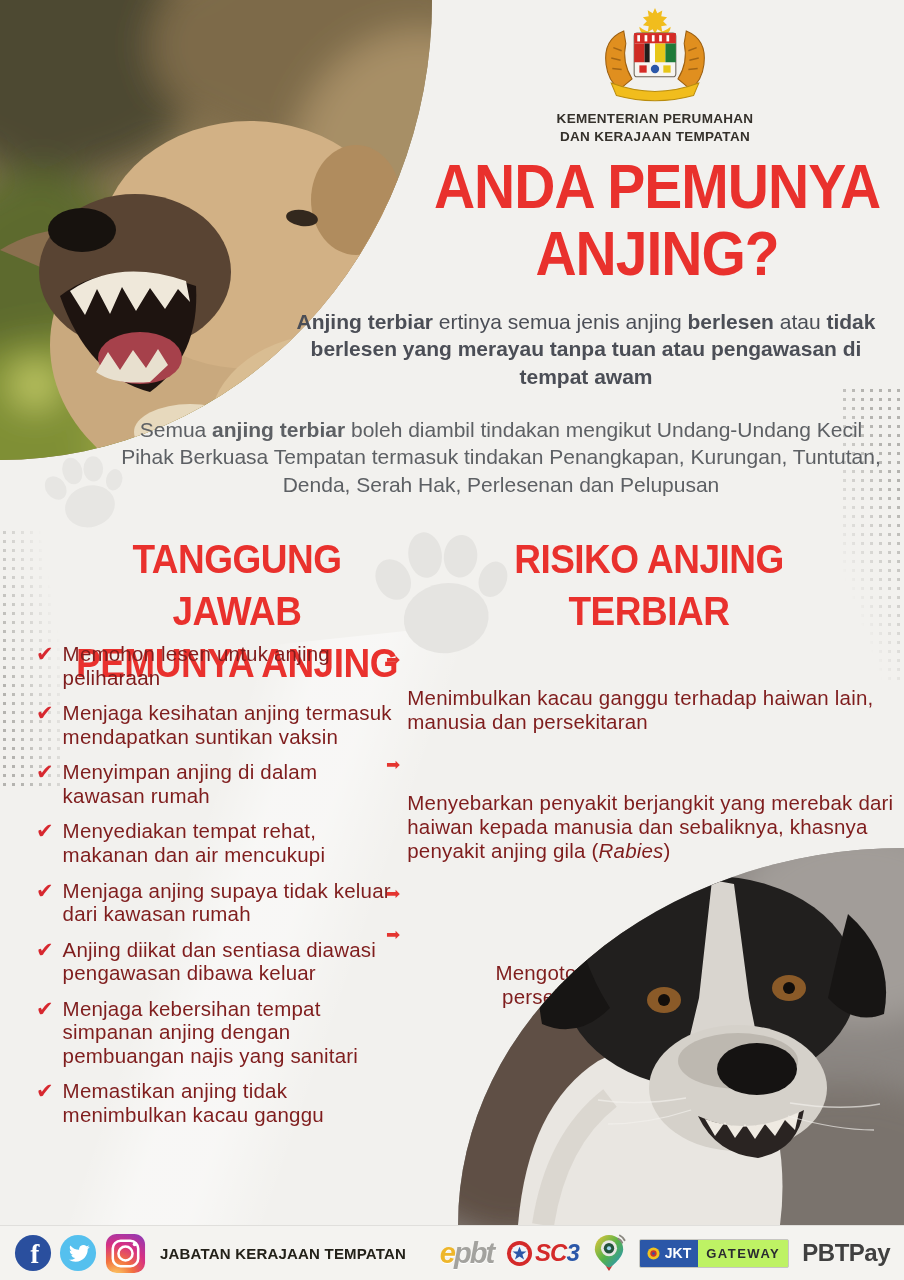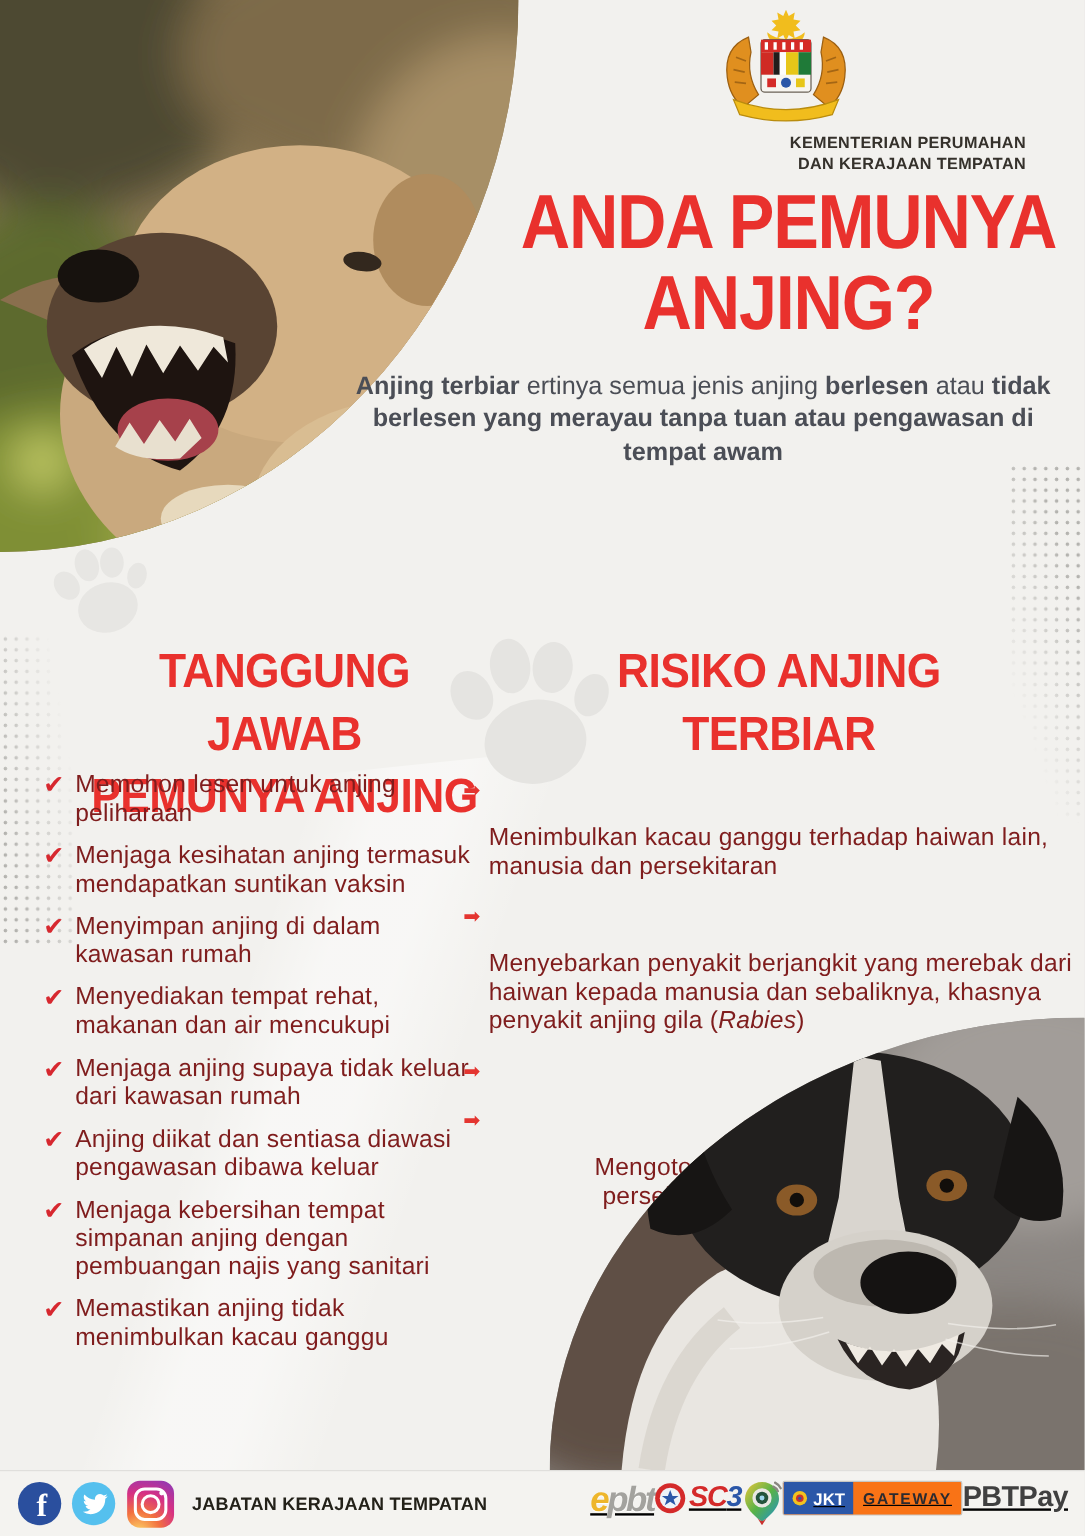--- a/index.html
+++ b/index.html
@@ -22,21 +22,21 @@
     mask-image:linear-gradient(80deg,#000 20%,transparent 80%);}
   .paw svg{display:block;width:100%;height:100%;}
   .paw-big{left:366px;top:512px;width:152px;height:152px;transform:rotate(-8deg);}
   .paw-small{left:40px;top:444px;width:90px;height:90px;transform:rotate(-16deg);opacity:.85;}
   .swoosh{left:-150px;top:650px;width:780px;height:600px;transform:rotate(-6deg);pointer-events:none;
     background:linear-gradient(115deg,transparent 42%,rgba(255,255,255,.45) 48%,rgba(255,255,255,.45) 54%,transparent 62%);}
 
   
   .crest{left:592px;top:6px;width:126px;height:100px;}
   .crest svg{width:100%;height:100%;display:block;}
-  .ministry{left:455px;top:110px;width:400px;text-align:right;font-size:13.5px;font-weight:700;
+  .ministry{left:455px;top:110px;width:400px;text-align:center;font-size:13.5px;font-weight:700;
             color:#35312b;line-height:1.3;letter-spacing:.3px;}
   .title{left:423px;top:152px;width:468px;text-align:center;color:#e9312d;font-weight:700;
          font-size:57px;line-height:1.06;letter-spacing:-1px;transform:scaleY(1.12);transform-origin:top center;}
 
   
   .intro1{left:292px;top:308px;width:588px;text-align:center;font-size:21px;color:#4b4e56;line-height:1.3;}
   .intro1 span{font-weight:400;}
   .intro2{left:118px;top:416px;width:766px;text-align:center;font-size:21px;color:#5d6064;line-height:1.3;}
   .rich span.b{font-weight:700;}
   .rich span.i{font-style:italic;}
@@ -59,28 +59,28 @@
   .list-right .itext{line-height:1.17;margin-top:40px;}
   .narrow .itext{display:block;width:318px;}
   .narrower .itext{display:block;width:210px;text-align:right;}
 
   
   .footer{left:0;bottom:0;width:904px;height:55px;background:#f4f3f0;border-top:1px solid #e0dfdc;
           display:flex;align-items:center;padding:0 14px;box-sizing:border-box;}
   .social{display:flex;align-items:center;gap:7px;}
   .social svg{display:block;}
   .dept{font-size:15px;font-weight:700;color:#232119;letter-spacing:.2px;margin-left:13px;white-space:nowrap;}
-  .logos{margin-left:auto;display:flex;align-items:flex-start;text-decoration:underline;}
+  .logos{margin-left:auto;display:flex;align-items:center;gap:13px;}
   .epbt{font-style:italic;font-weight:700;font-size:29px;letter-spacing:-2px;color:#a3a29e;
         text-shadow:0 1px 0 #fff;white-space:nowrap;}
   .epbt .e{color:#eeb62b;}
   .osc{display:flex;align-items:center;gap:2px;white-space:nowrap;}
   .osc-text{font-weight:700;font-style:italic;font-size:24px;color:#d42a2a;letter-spacing:-1px;}
   .osc-text .three{color:#2b57a8;}
-  .jkt-badge{display:flex;align-items:stretch;height:27px;border:1px solid #c7c6c2;background:#f97316;border-radius:2px;overflow:hidden;}
+  .jkt-badge{display:flex;align-items:stretch;height:27px;border:1px solid #c7c6c2;background:#bef264;border-radius:2px;overflow:hidden;}
   .jkt-left{background:#2b57a8;color:#fff;font-weight:700;font-size:14px;display:flex;align-items:center;
             padding:0 7px;gap:5px;}
   .jkt-right{padding:0 8px;font-weight:700;font-size:13px;color:#2a2a30;letter-spacing:1.5px;display:flex;align-items:center;}
   .pbtpay{font-weight:700;font-size:24px;color:#404040;letter-spacing:-.5px;white-space:nowrap;}
 </style>
 </head>
 <body>
 
 <div class="poster">
 
@@ -184,20 +184,21 @@
     <div>KEMENTERIAN PERUMAHAN</div>
     <div>DAN KERAJAAN TEMPATAN</div>
   </div>
 
   <div class="abs title">
     <div>ANDA PEMUNYA</div>
     <div>ANJING?</div>
   </div>
 
   <div class="abs intro1 rich"><span class="b">Anjing terbiar</span><span> ertinya semua jenis anjing </span><span class="b">berlesen</span><span> atau </span><span class="b">tidak berlesen yang merayau tanpa tuan atau pengawasan di tempat awam</span></div>
+  <div class="abs intro2 rich"><span>Semua </span><span class="b">anjing terbiar</span><span> boleh diambil tindakan mengikut Undang-Undang Kecil Pihak Berkuasa Tempatan termasuk tindakan Penangkapan, Kurungan, Tuntutan, Denda, Serah Hak, Perlesenan dan Pelupusan</span></div>
 
   <div class="abs col-heading head-left">
     <div>TANGGUNG JAWAB</div>
     <div>PEMUNYA ANJING</div>
   </div>
   <ul class="abs list list-left">
     <li>
         <span class="check">✔</span>
         <span class="itext">Memohon lesen untuk anjing peliharaan</span>
       </li>

